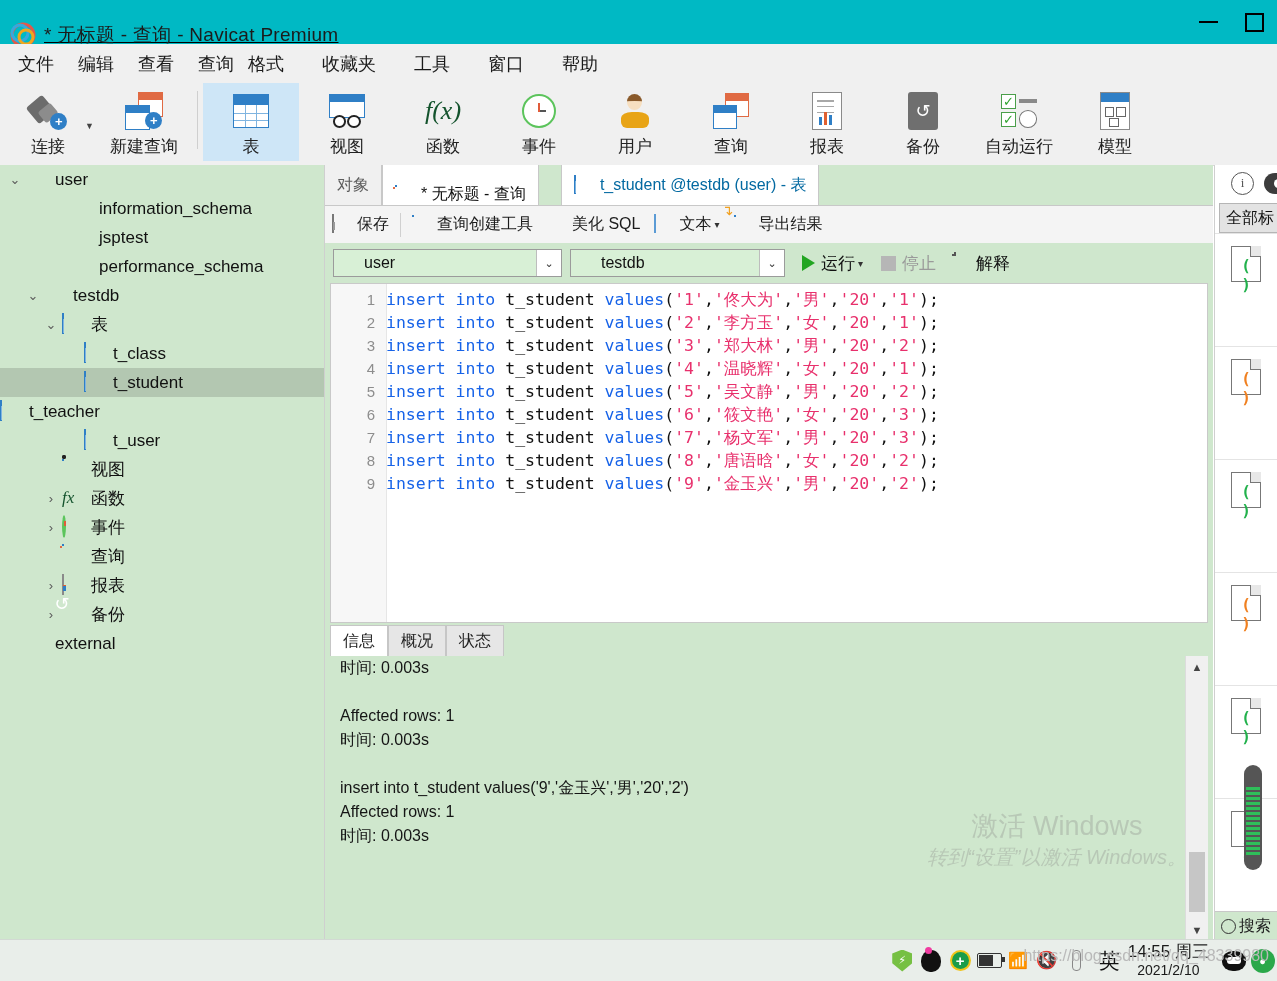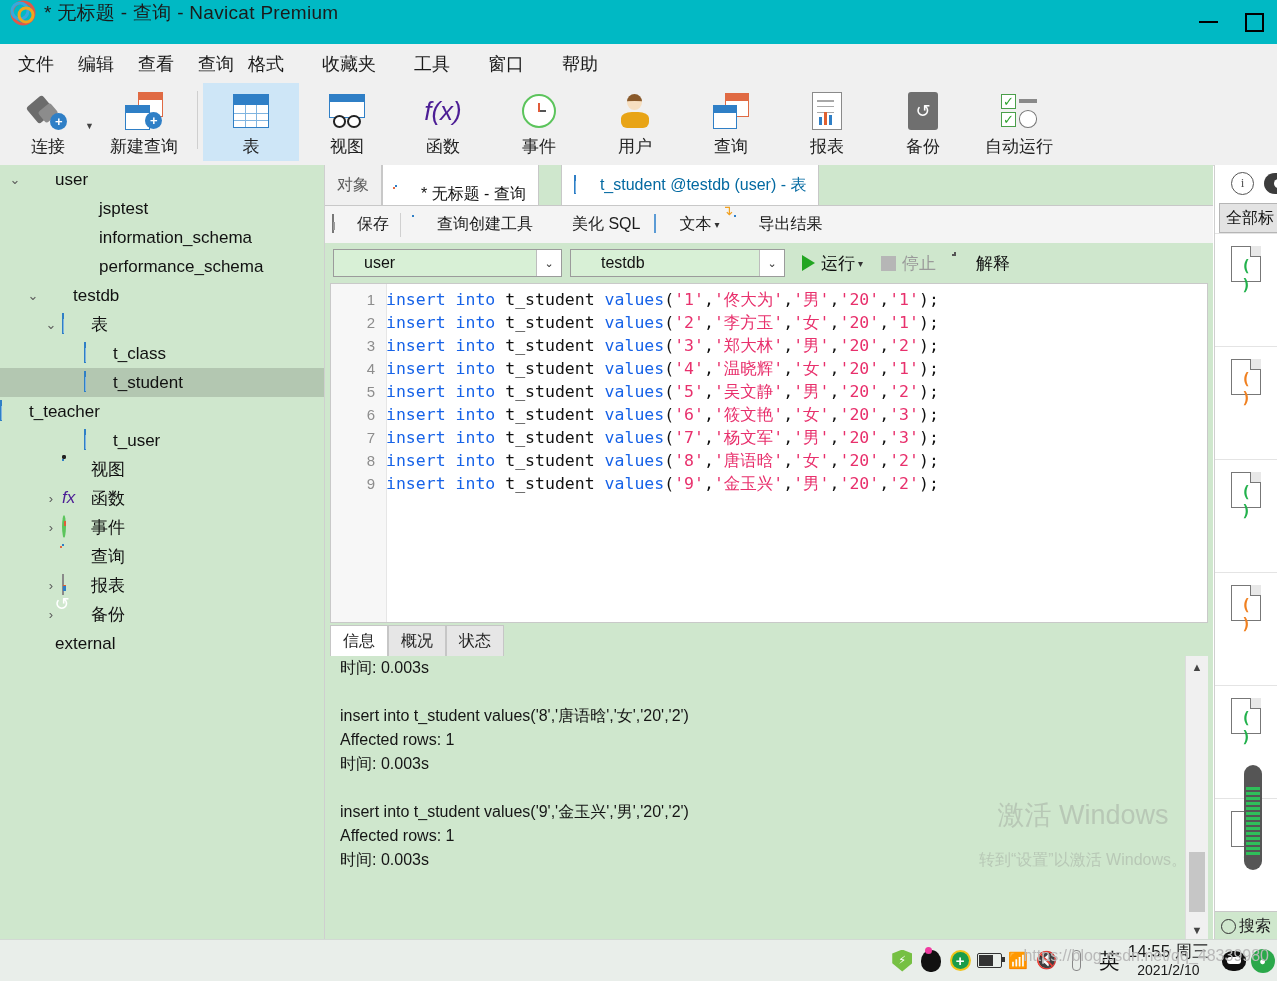--- a/index.html
+++ b/index.html
@@ -12,21 +12,21 @@
   #app {
     position: relative;
     width: 1277px; height: 981px;
     overflow: hidden;
   }
 
   
   .titlebar {
     position: absolute; left: 0; top: 0; width: 1277px; height: 48px;
     background: #00b9c4;
-    display: flex; align-items: flex-start;
+    display: flex; align-items: flex-end; text-decoration: underline;
   }
   .titlebar .logo {
     width: 26px; height: 26px; margin-left: 10px; margin-right: 8px;
     flex: 0 0 auto; position: relative;
   }
   .titlebar .title-text {
     font-size: 19px; color: #1b1b1b; letter-spacing: .3px;
     white-space: nowrap;
   }
   .win-btns {
@@ -185,21 +185,21 @@
   }
   .rs-arrow { height: 22px; display: flex; align-items: center; justify-content: center; font-size: 11px; color: #444; }
   .rs-thumb { position: absolute; left: 3px; width: 16px; background: #c6c6c6; }
 
   
   .watermark {
     position: absolute; right: 26px; bottom: 70px; text-align: center;
     color: #b8c8b6; pointer-events: none; user-select: none; white-space: nowrap;
   }
   .wm1 { font-size: 27px; }
-  .wm2 { font-size: 16px; margin-top: 17px; }
+  .wm2 { font-size: 20px; margin-top: 0; font-style: italic; }
 
   
   .rightpanel {
     position: absolute; left: 1214px; top: 165px; width: 63px; height: 776px;
     background: #ffffff; border-left: 1px solid #cfcfcf; overflow: hidden;
   }
   .rp-icons { height: 36px; display: flex; align-items: center; padding-left: 16px; }
   .rp-circ {
     width: 21px; height: 21px; border-radius: 50%; border: 1.5px solid #555;
     display: flex; align-items: center; justify-content: center; font-size: 13px; color: #555;
@@ -361,21 +361,21 @@
   .ico-export { width: 100%; height: 100%; position: relative; }
   .ico-export .g { position: absolute; left: 0; top: 0; width: 80%; height: 80%; background: #fff; border: 1.4px solid #2f7fc6; box-sizing: border-box; }
   .ico-export .g::before { content: ""; position: absolute; left: 0; right: 0; top: 0; height: 30%; background: #e06a43; }
   .ico-export .a { position: absolute; right: -2%; bottom: -2%; color: #f0a020; font-size: 14px; line-height: 10px; }
   .ico-explain { width: 100%; height: 100%; position: relative; }
   .ico-explain s { position: absolute; border: 1.5px solid #555; background: #fff; }
   .ico-explain s:nth-of-type(1) { left: 0; top: 6%; width: 40%; height: 34%; }
   .ico-explain s:nth-of-type(2) { left: 0; bottom: 6%; width: 40%; height: 34%; }
   .ico-explain s:nth-of-type(3) { right: 0; top: 28%; width: 44%; height: 40%; }
 
-  .ico-fx { font-family: Liberation Sans, sans-serif; font-style: italic; font-size: 22px; color: #4c1d95; }
+  .ico-fx { font-family: Liberation Serif, serif; font-style: italic; font-size: 22px; color: #14532d; }
   .ico-shield { width: 20px; height: 22px; background: #76c043; clip-path: polygon(50% 0,100% 18%,100% 62%,50% 100%,0 62%,0 18%); position: relative; }
   .ico-shield::after { content: "\26A1"; position: absolute; inset: 0; color: #fff; font-size: 11px; display: flex; align-items: center; justify-content: center; }
   .ico-qq { width: 20px; height: 22px; background: #111; border-radius: 50% 50% 45% 45%; position: relative; }
   .ico-qq::after { content: ""; position: absolute; left: 4px; top: -3px; width: 7px; height: 7px; background: #f03ba0; border-radius: 50%; }
   .ico-greenplus { width: 21px; height: 21px; border-radius: 50%; background: #f0c419; position: relative; }
   .ico-greenplus::after { content: ""; position: absolute; inset: 2px; border-radius: 50%; background: #1a9c4a; }
   .ico-greenplus::before { content: "+"; position: absolute; inset: 0; color: #fff; font-size: 15px; line-height: 21px; text-align: center; z-index: 2; font-weight: bold; }
   .ico-battery { width: 23px; height: 13px; border: 1.6px solid #333; border-radius: 2px; position: relative; }
   .ico-battery::after { content: ""; position: absolute; left: 1px; top: 1px; bottom: 1px; width: 60%; background: #333; }
   .ico-battery::before { content: ""; position: absolute; right: -4px; top: 3px; width: 3px; height: 5px; background: #333; }
@@ -554,38 +554,51 @@
               <div class="cb">✓</div>
               <div class="cb">✓</div>
               <div class="ln"></div>
               <div class="cl"></div>
             </div>
           </div>
       </div>
       <div class="tb-label">自动运行</div>
     </div>
 
+    <div class="tb-item">
+      <div class="tb-icon">
+          <div style="width:30px;height:38px">
+            <div class="ico-model">
+              <div class="top"></div>
+              <s></s>
+              <s></s>
+              <s></s>
+            </div>
+          </div>
+        </div>
+      <div class="tb-label">模型</div>
+    </div>
   </div>
 
   <div class="sidebar">
 
     <div class="tree-row" style="padding-left:4px">
       <span class="twisty">⌄</span>
       <span class="tree-ico"><span class="ico-navicat"></span></span>
       <span>user</span>
     </div>
 
     <div class="tree-row" style="padding-left:70px">
       <span class="tree-ico"><span class="ico-db"><i></i><i></i><i></i><i></i></span></span>
-      <span>jsptest</span>
+      <span>information_schema</span>
     </div>
 
     <div class="tree-row" style="padding-left:70px">
       <span class="tree-ico"><span class="ico-db"><i></i><i></i><i></i><i></i></span></span>
-      <span>information_schema</span>
+      <span>jsptest</span>
     </div>
 
 
     <div class="tree-row" style="padding-left:70px">
       <span class="tree-ico"><span class="ico-db"><i></i><i></i><i></i><i></i></span></span>
       <span>performance_schema</span>
     </div>
 
     <div class="tree-row" style="padding-left:22px">
       <span class="twisty">⌄</span>
@@ -786,21 +799,20 @@
         <div class="res-tab">
           <span>概况</span>
         </div>
         <div class="res-tab">
           <span>状态</span>
         </div>
       </div>
       <div class="res-body">
         <div class="res-line">时间: 0.003s</div>
         <div class="res-line blank"></div>
-        <div class="res-line">insert into t_student values('8','唐语晗','女','20','2')</div>
         <div class="res-line">Affected rows: 1</div>
         <div class="res-line">时间: 0.003s</div>
         <div class="res-line blank"></div>
         <div class="res-line">insert into t_student values('9','金玉兴','男','20','2')</div>
         <div class="res-line">Affected rows: 1</div>
         <div class="res-line">时间: 0.003s</div>
       </div>
       <div class="res-scroll">
         <div class="rs-arrow">▲</div>
         <div class="rs-thumb" style="top:196px;height:60px"></div>

